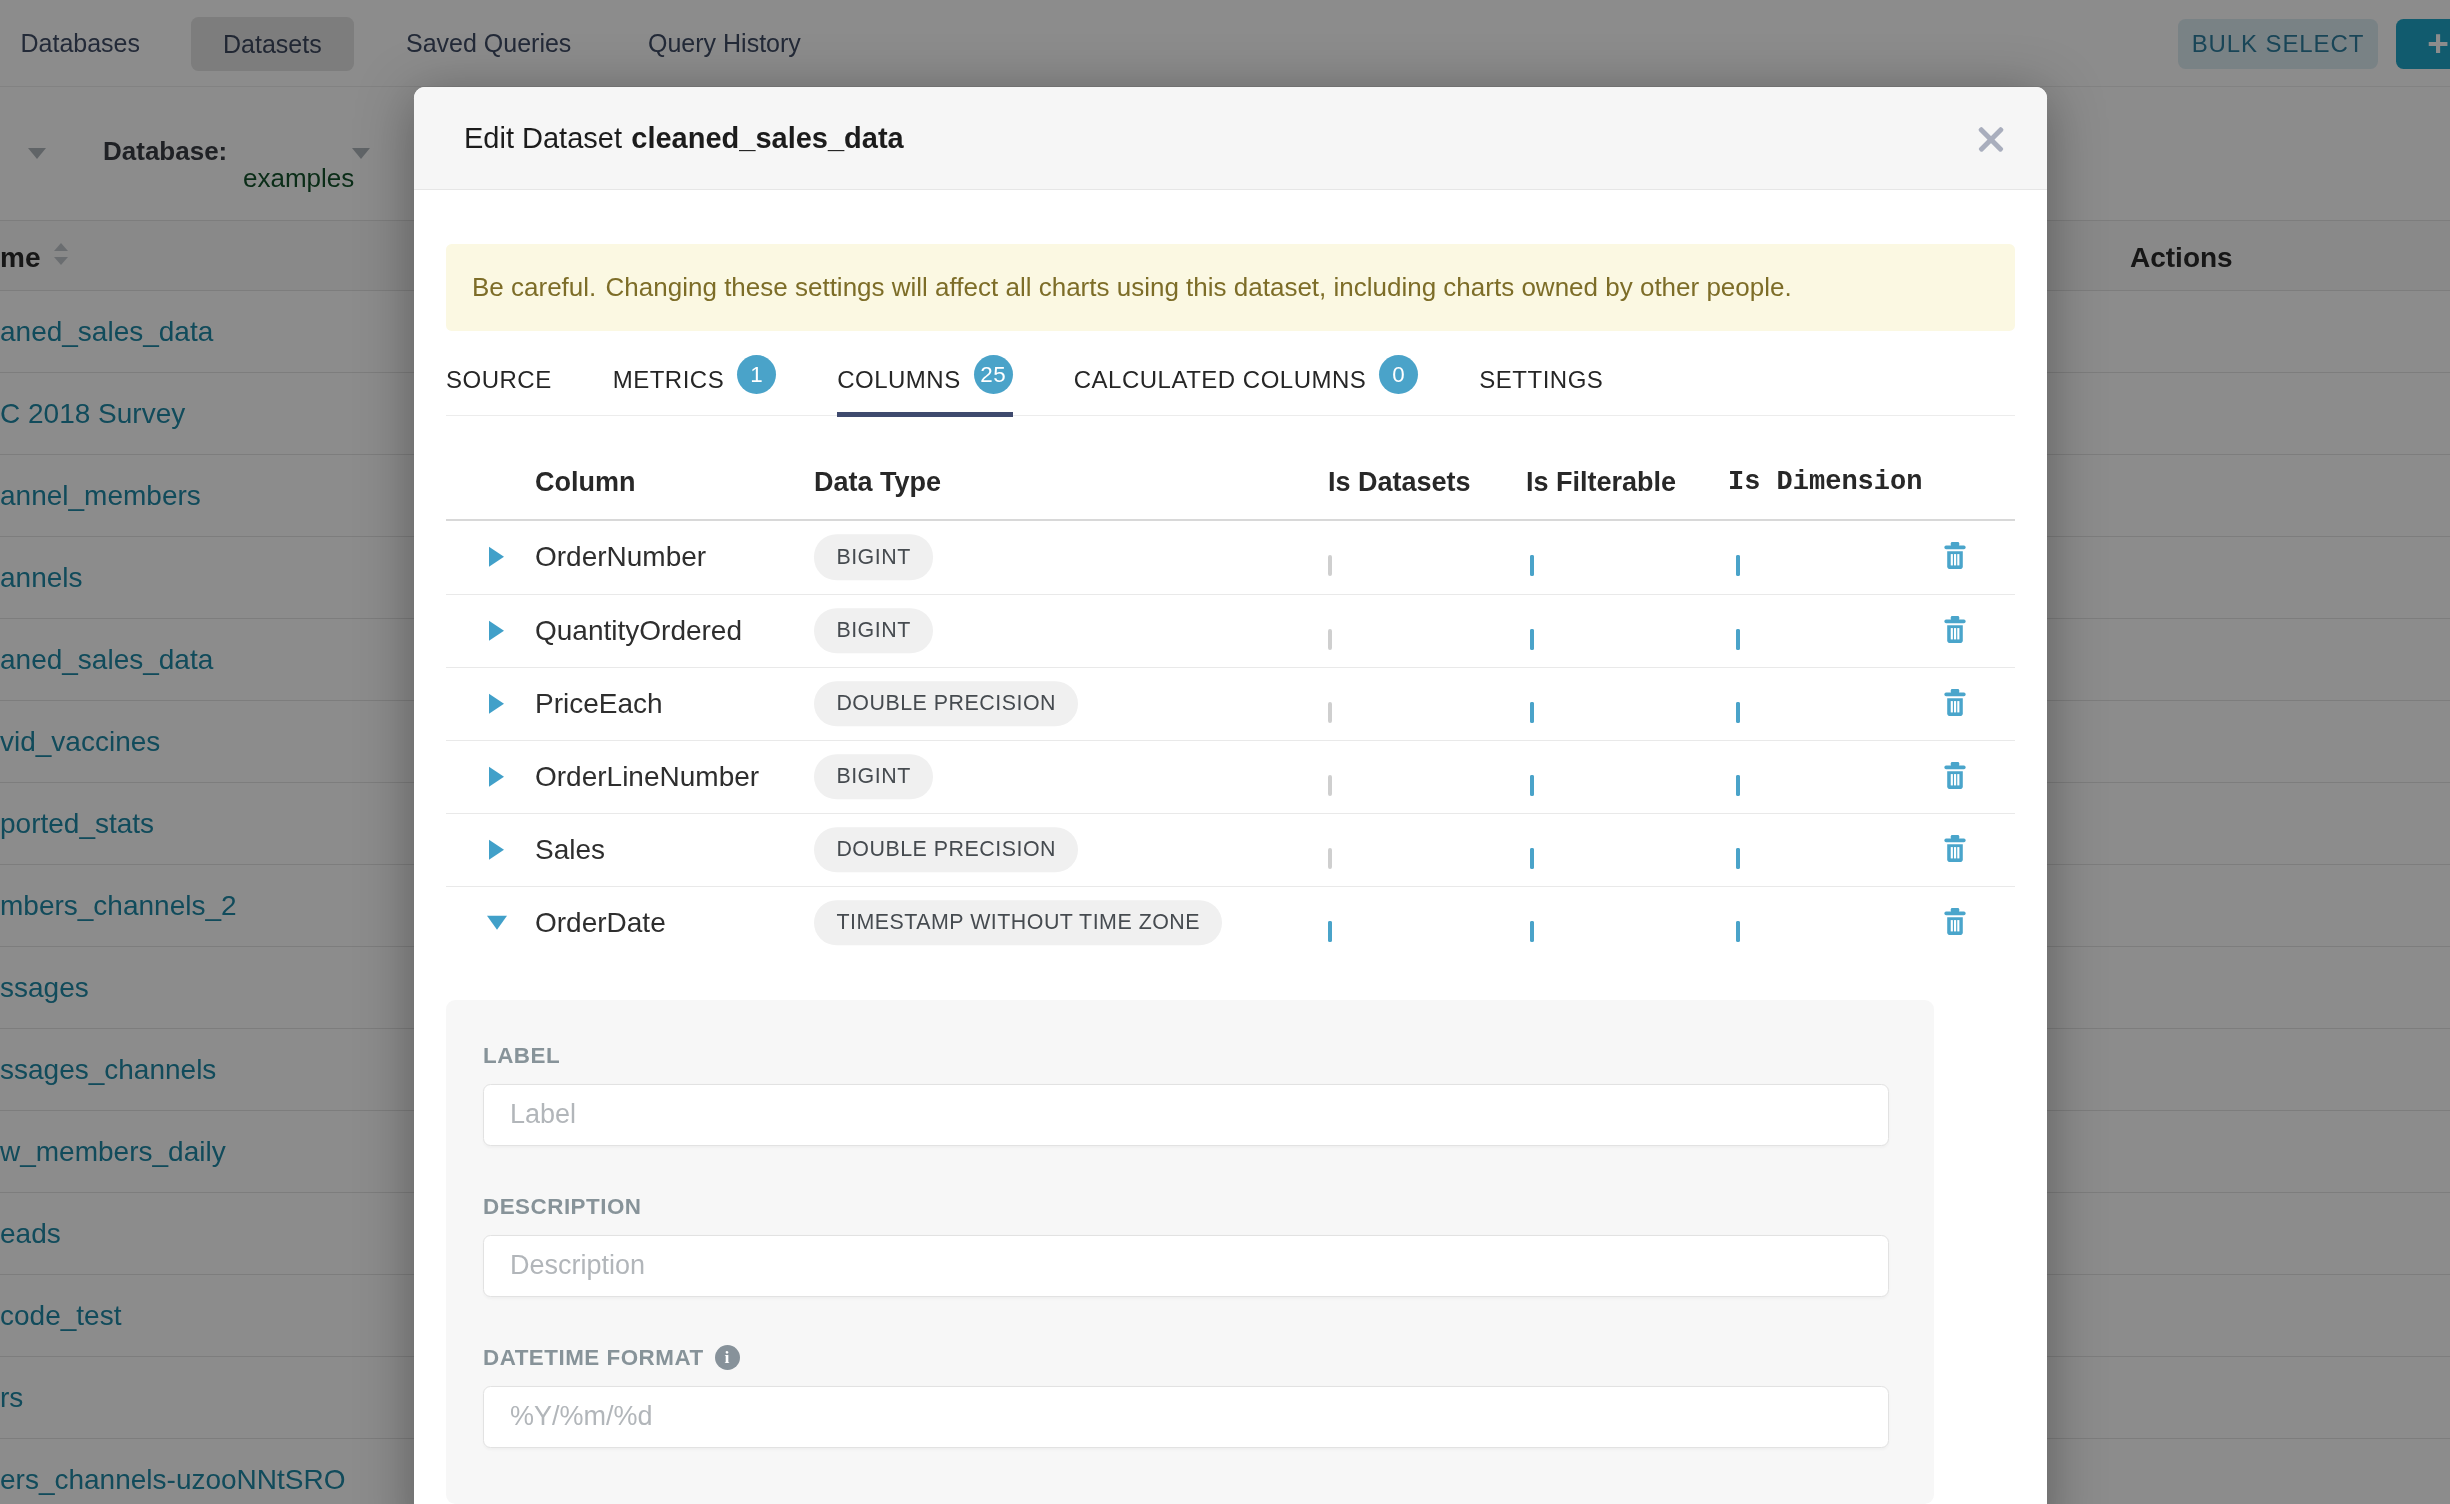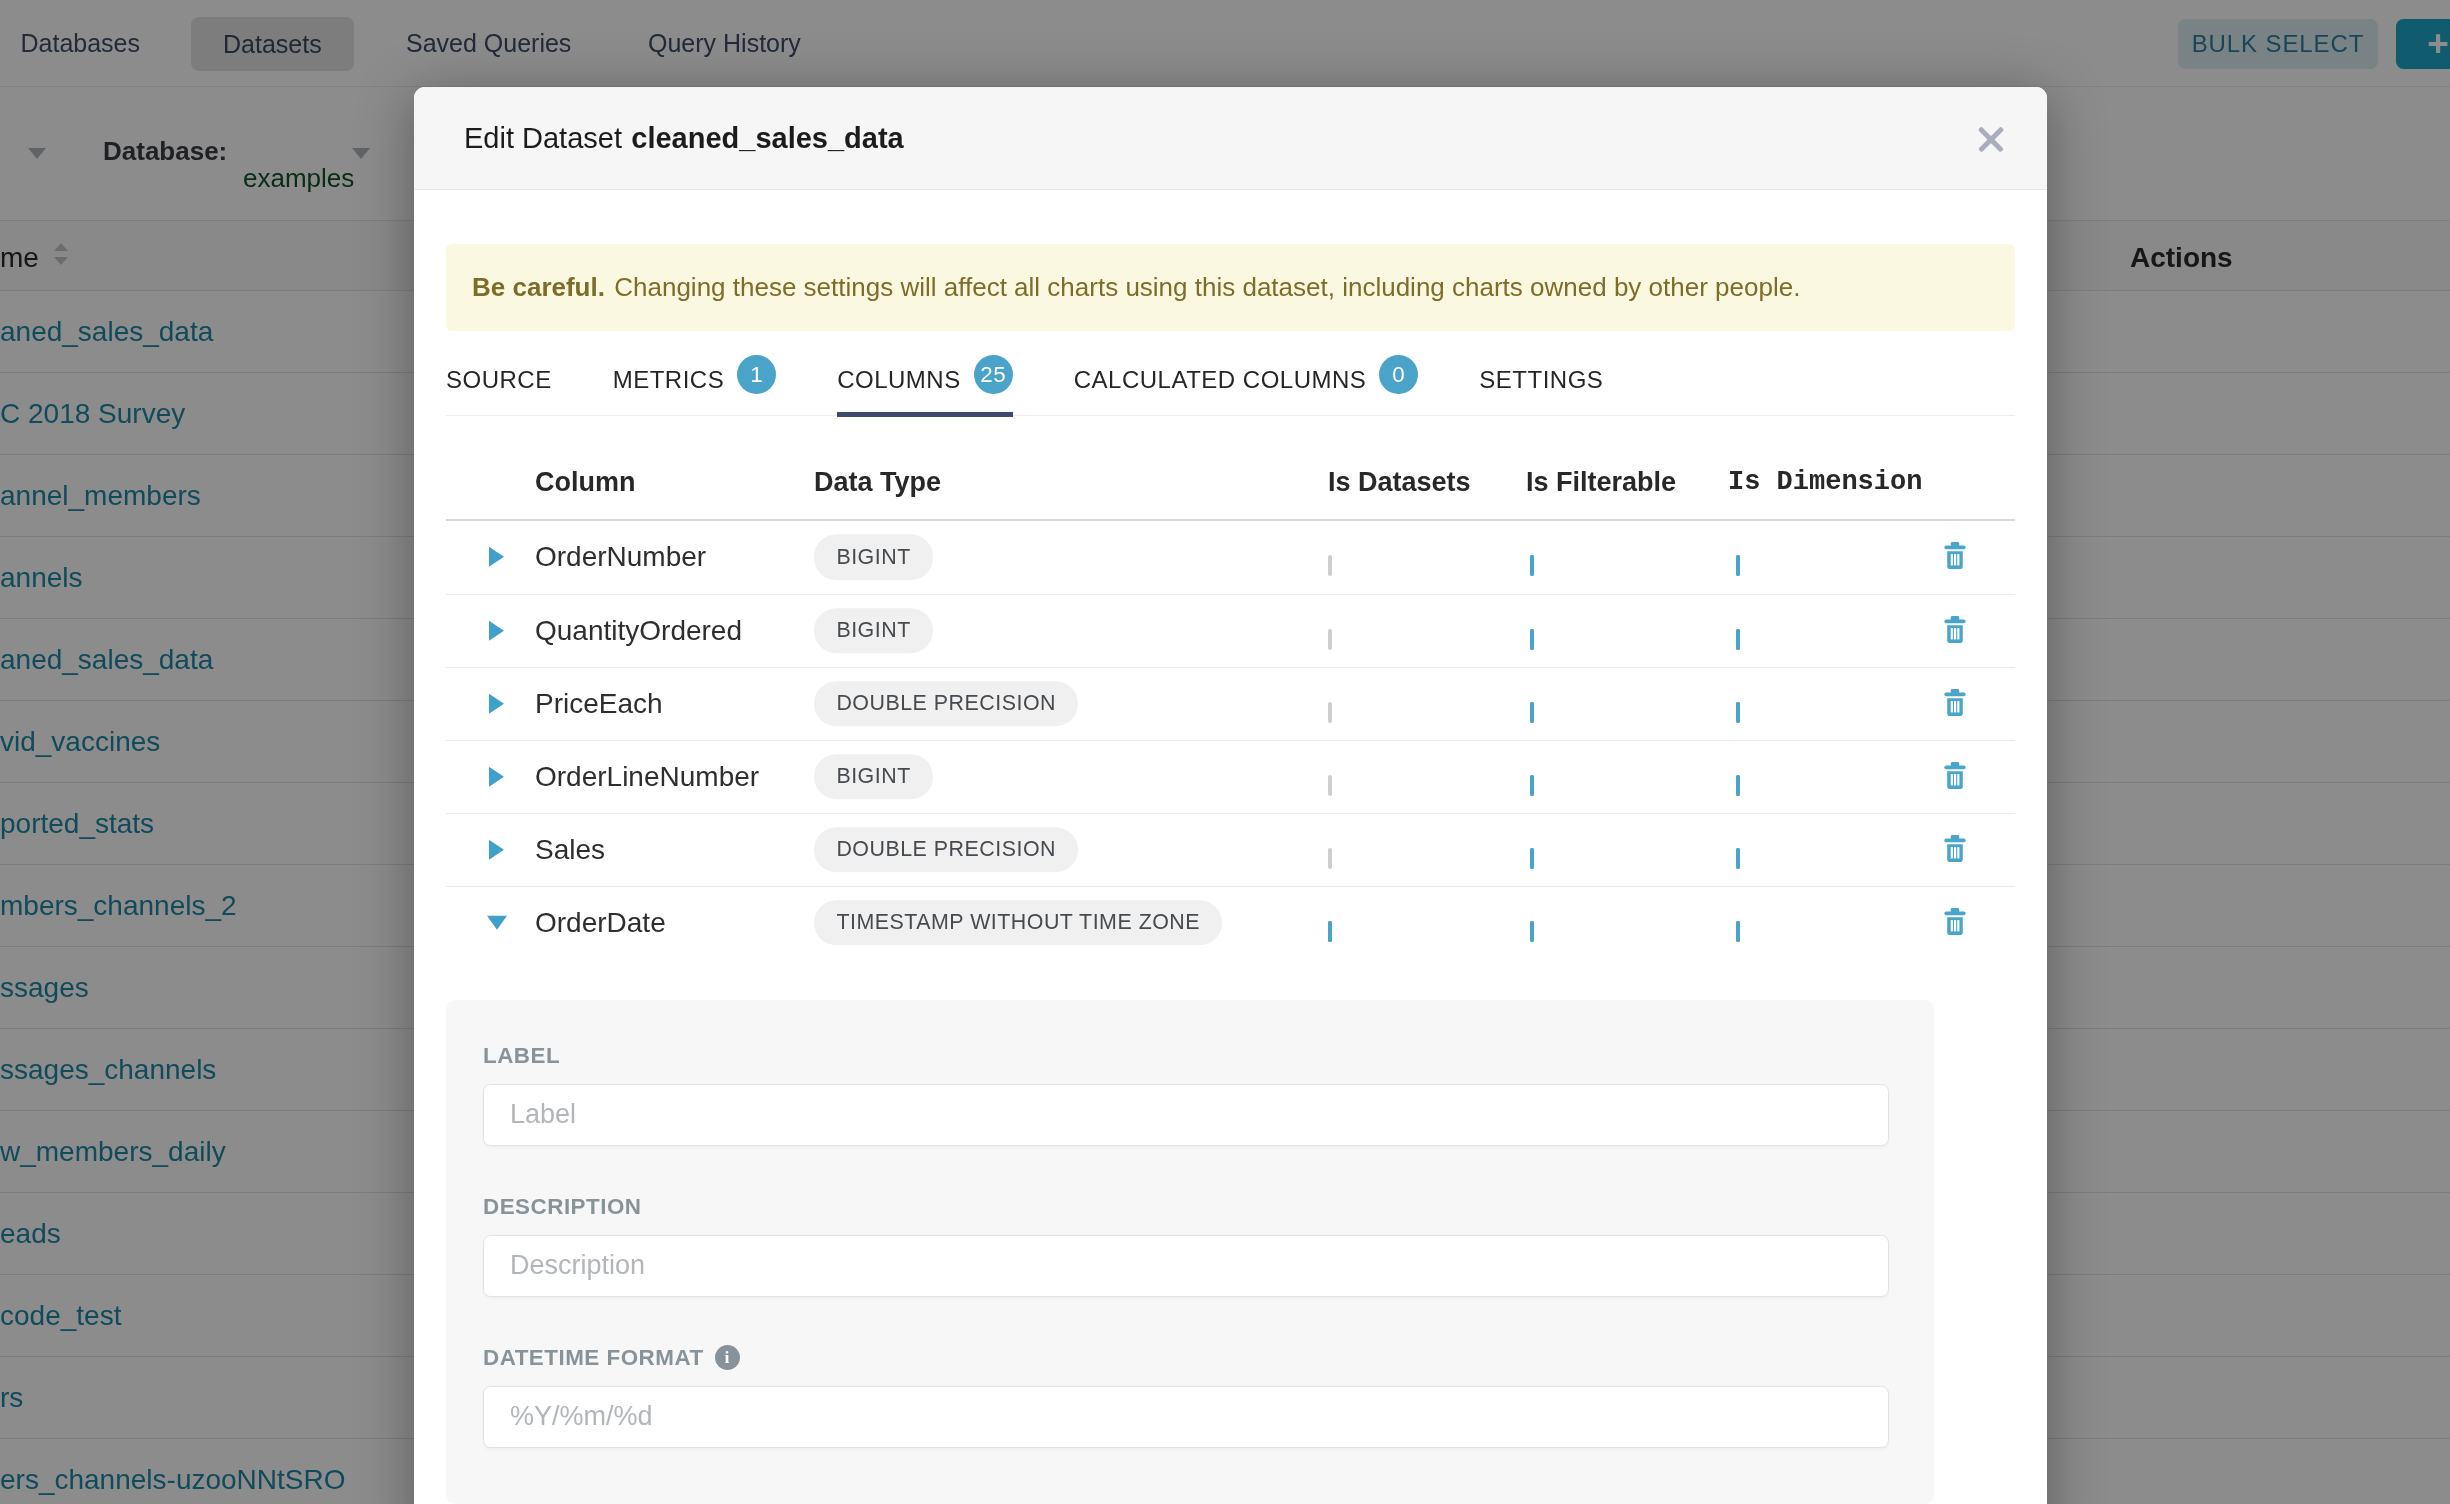--- a/index.html
+++ b/index.html
@@ -47,21 +47,21 @@
   }
   .fb-caret1 { position: absolute; left: 28px; top: 60px; }
   .fb-label { position: absolute; left: 103px; top: 48px; font-size: 26px; font-weight: 700; color: #3a3d44; }
   .fb-value { position: absolute; left: 243px; top: 48px; font-size: 26px; color: #14532d; margin-top: 27px; }
   .fb-caret2 { position: absolute; left: 352px; top: 60px; }
 
   .bg-header {
     position: absolute; left: 0; top: 221px; width: 2450px; height: 70px;
     background: #fafafa; border-bottom: 0.9px solid #e3e3e3;
   }
-  .bg-name-header { position: absolute; left: 0; top: 20.5px; font-size: 28px; font-weight: 400; color: #2a2a2a; }
+  .bg-name-header { position: absolute; left: 0; top: 20.5px; font-size: 28px; font-weight: 700; color: #2a2a2a; }
   .sort-icon { position: absolute; left: 54px; top: 20.5px; width: 15px; height: 28px; }
   .sort-icon .up {
     position: absolute; top: 1.9px; left: 0; width: 0; height: 0;
     border-left: 7.5px solid transparent; border-right: 7.5px solid transparent;
     border-bottom: 8.4px solid #c2c7cd;
   }
   .sort-icon .down {
     position: absolute; top: 15px; left: 0; width: 0; height: 0;
     border-left: 7.5px solid transparent; border-right: 7.5px solid transparent;
     border-top: 8.4px solid #c2c7cd;
@@ -102,21 +102,21 @@
   .modal-close .bar1 { transform: rotate(45deg); }
   .modal-close .bar2 { transform: rotate(-45deg); }
 
   .modal-body { padding: 0 32px; }
 
   .banner {
     margin-top: 54px; height: 87px; background: #fbf8e2; border-radius: 5.6px;
     display: flex; align-items: center; padding: 0 26px;
     font-size: 26px; color: #7d6d28;
   }
-  .banner b { font-weight: 700; margin-right: 9.3px; }
+  .banner b { font-weight: 400; margin-right: 9.3px; }
 
   .tabs {
     display: flex; gap: 61px; padding: 22.4px 0 20.5px; border-bottom: 1.9px solid #ececec;
   }
   .tab {
     position: relative; display: flex; align-items: flex-end; gap: 13px;
     height: 41px; font-size: 24px; color: #262626; letter-spacing: 0.5px; cursor: pointer;
     white-space: nowrap;
   }
   .tab.active::after {

